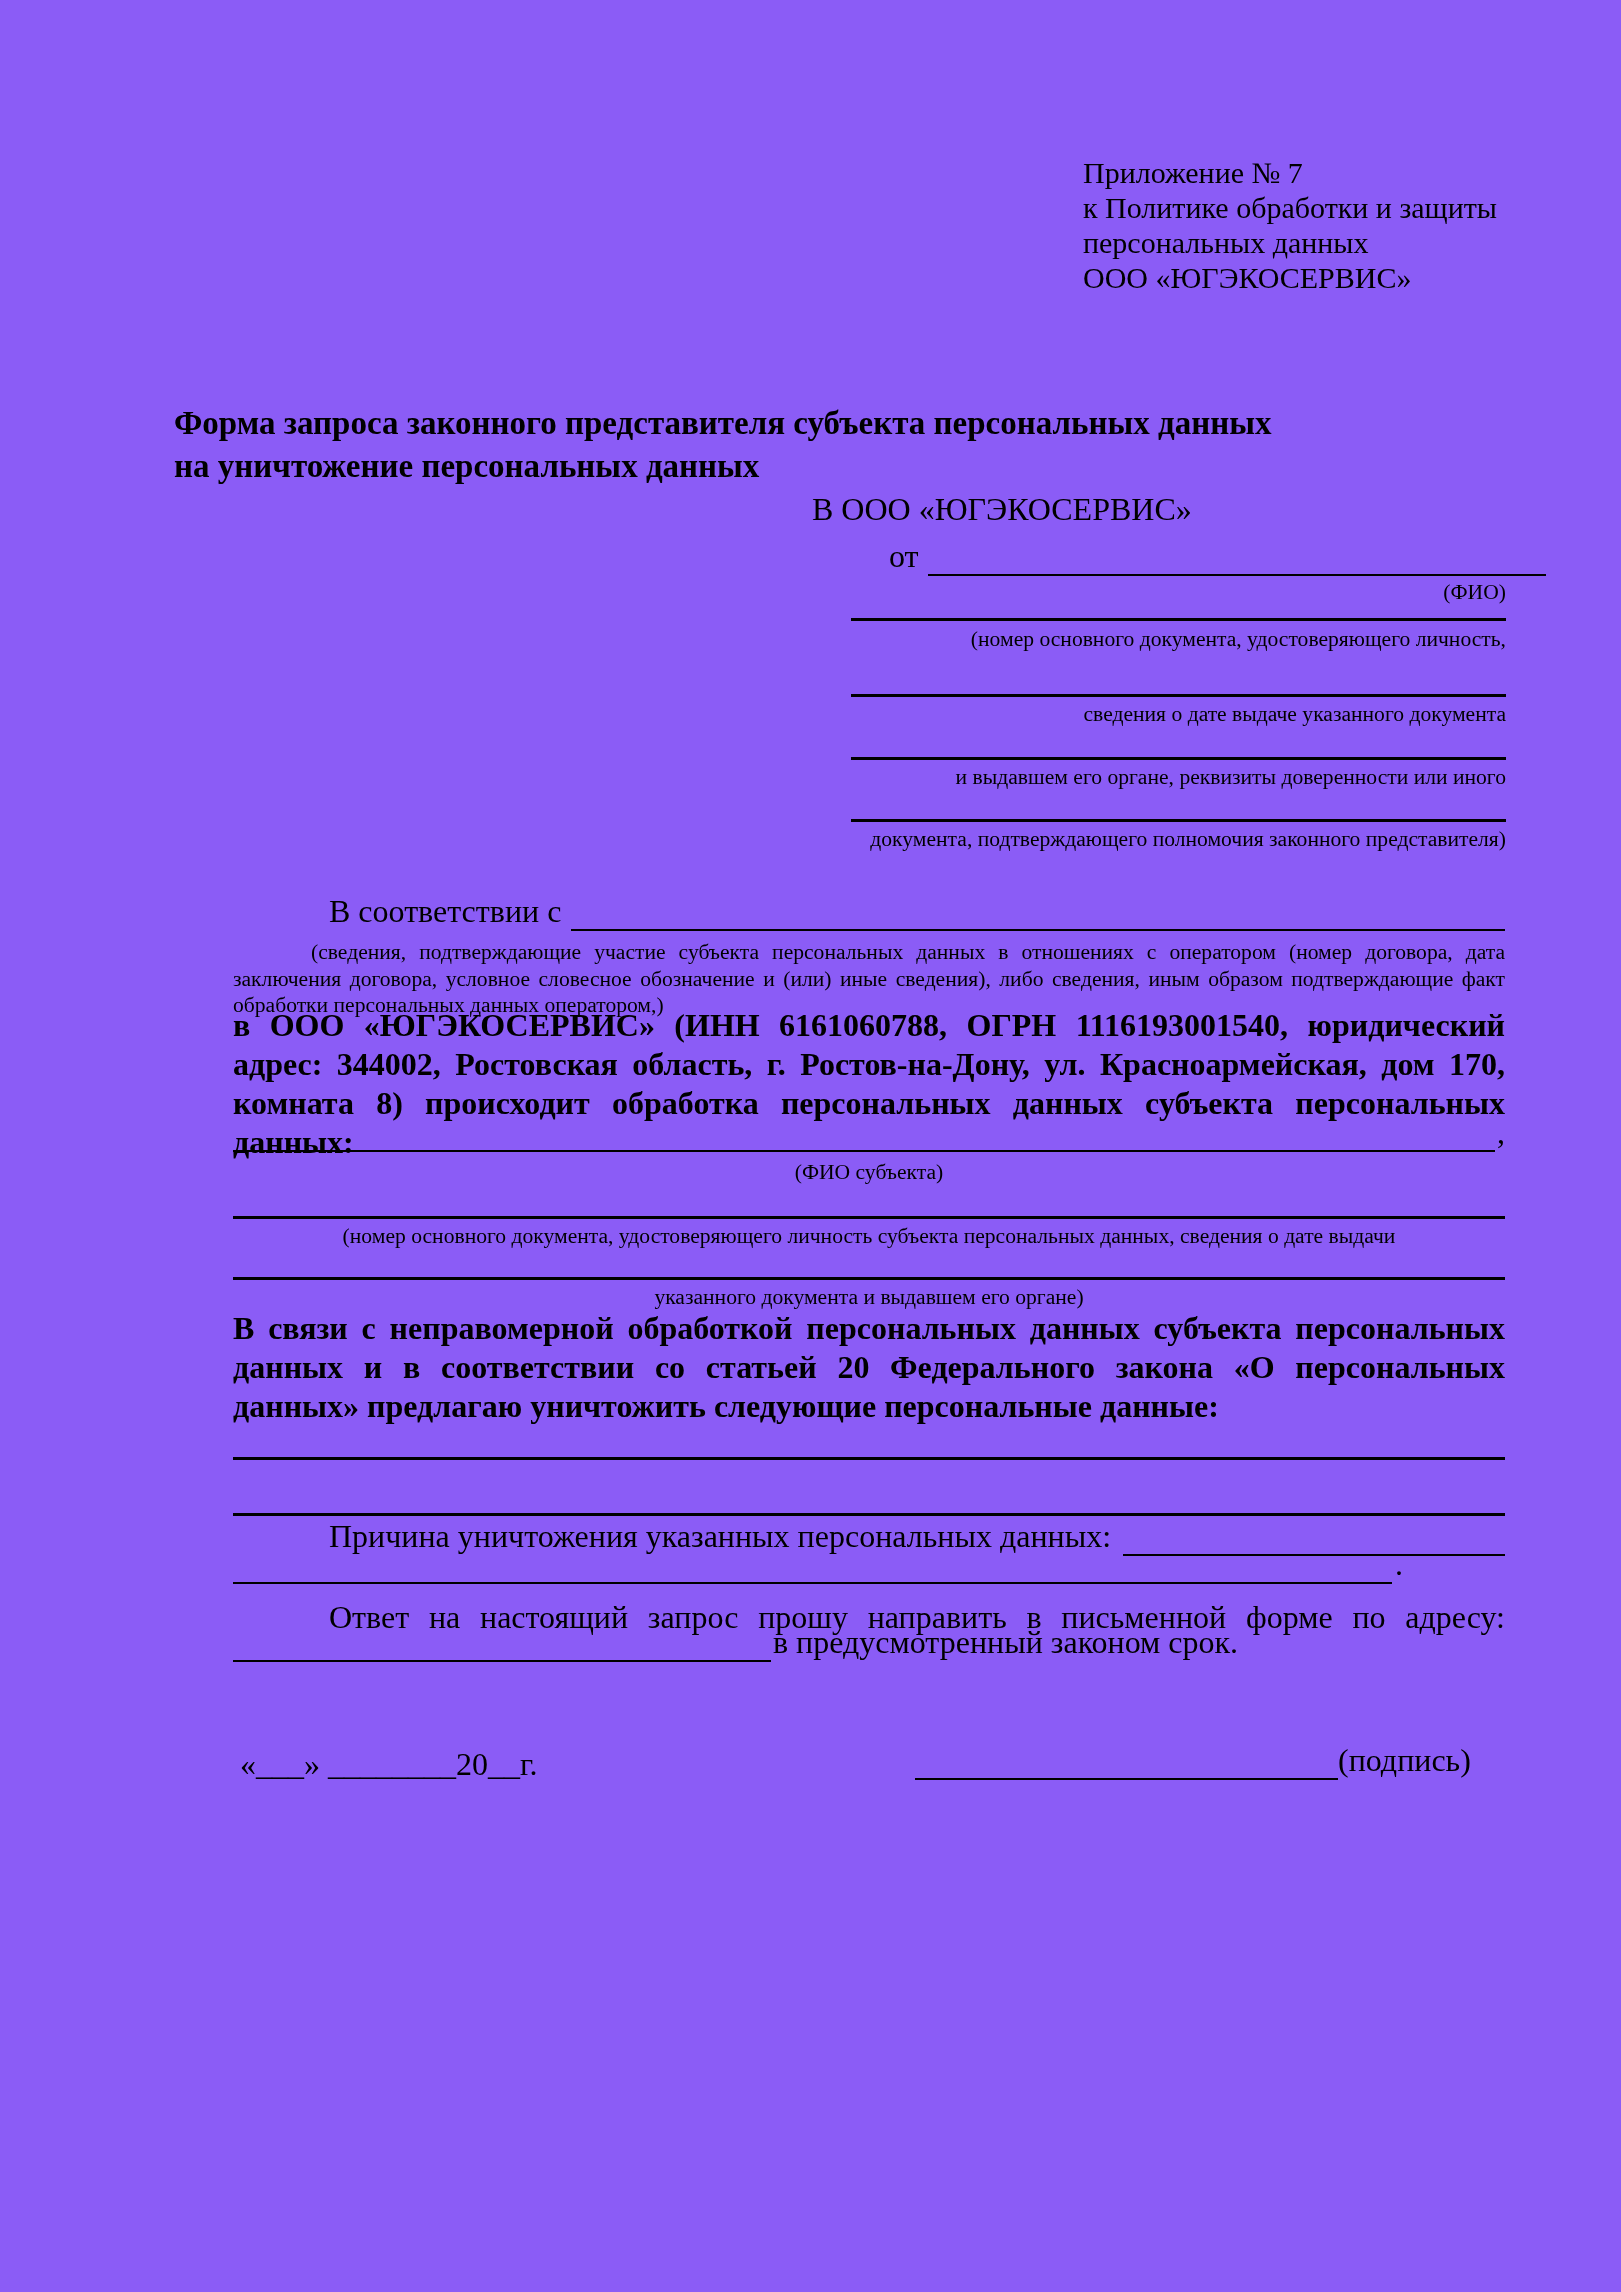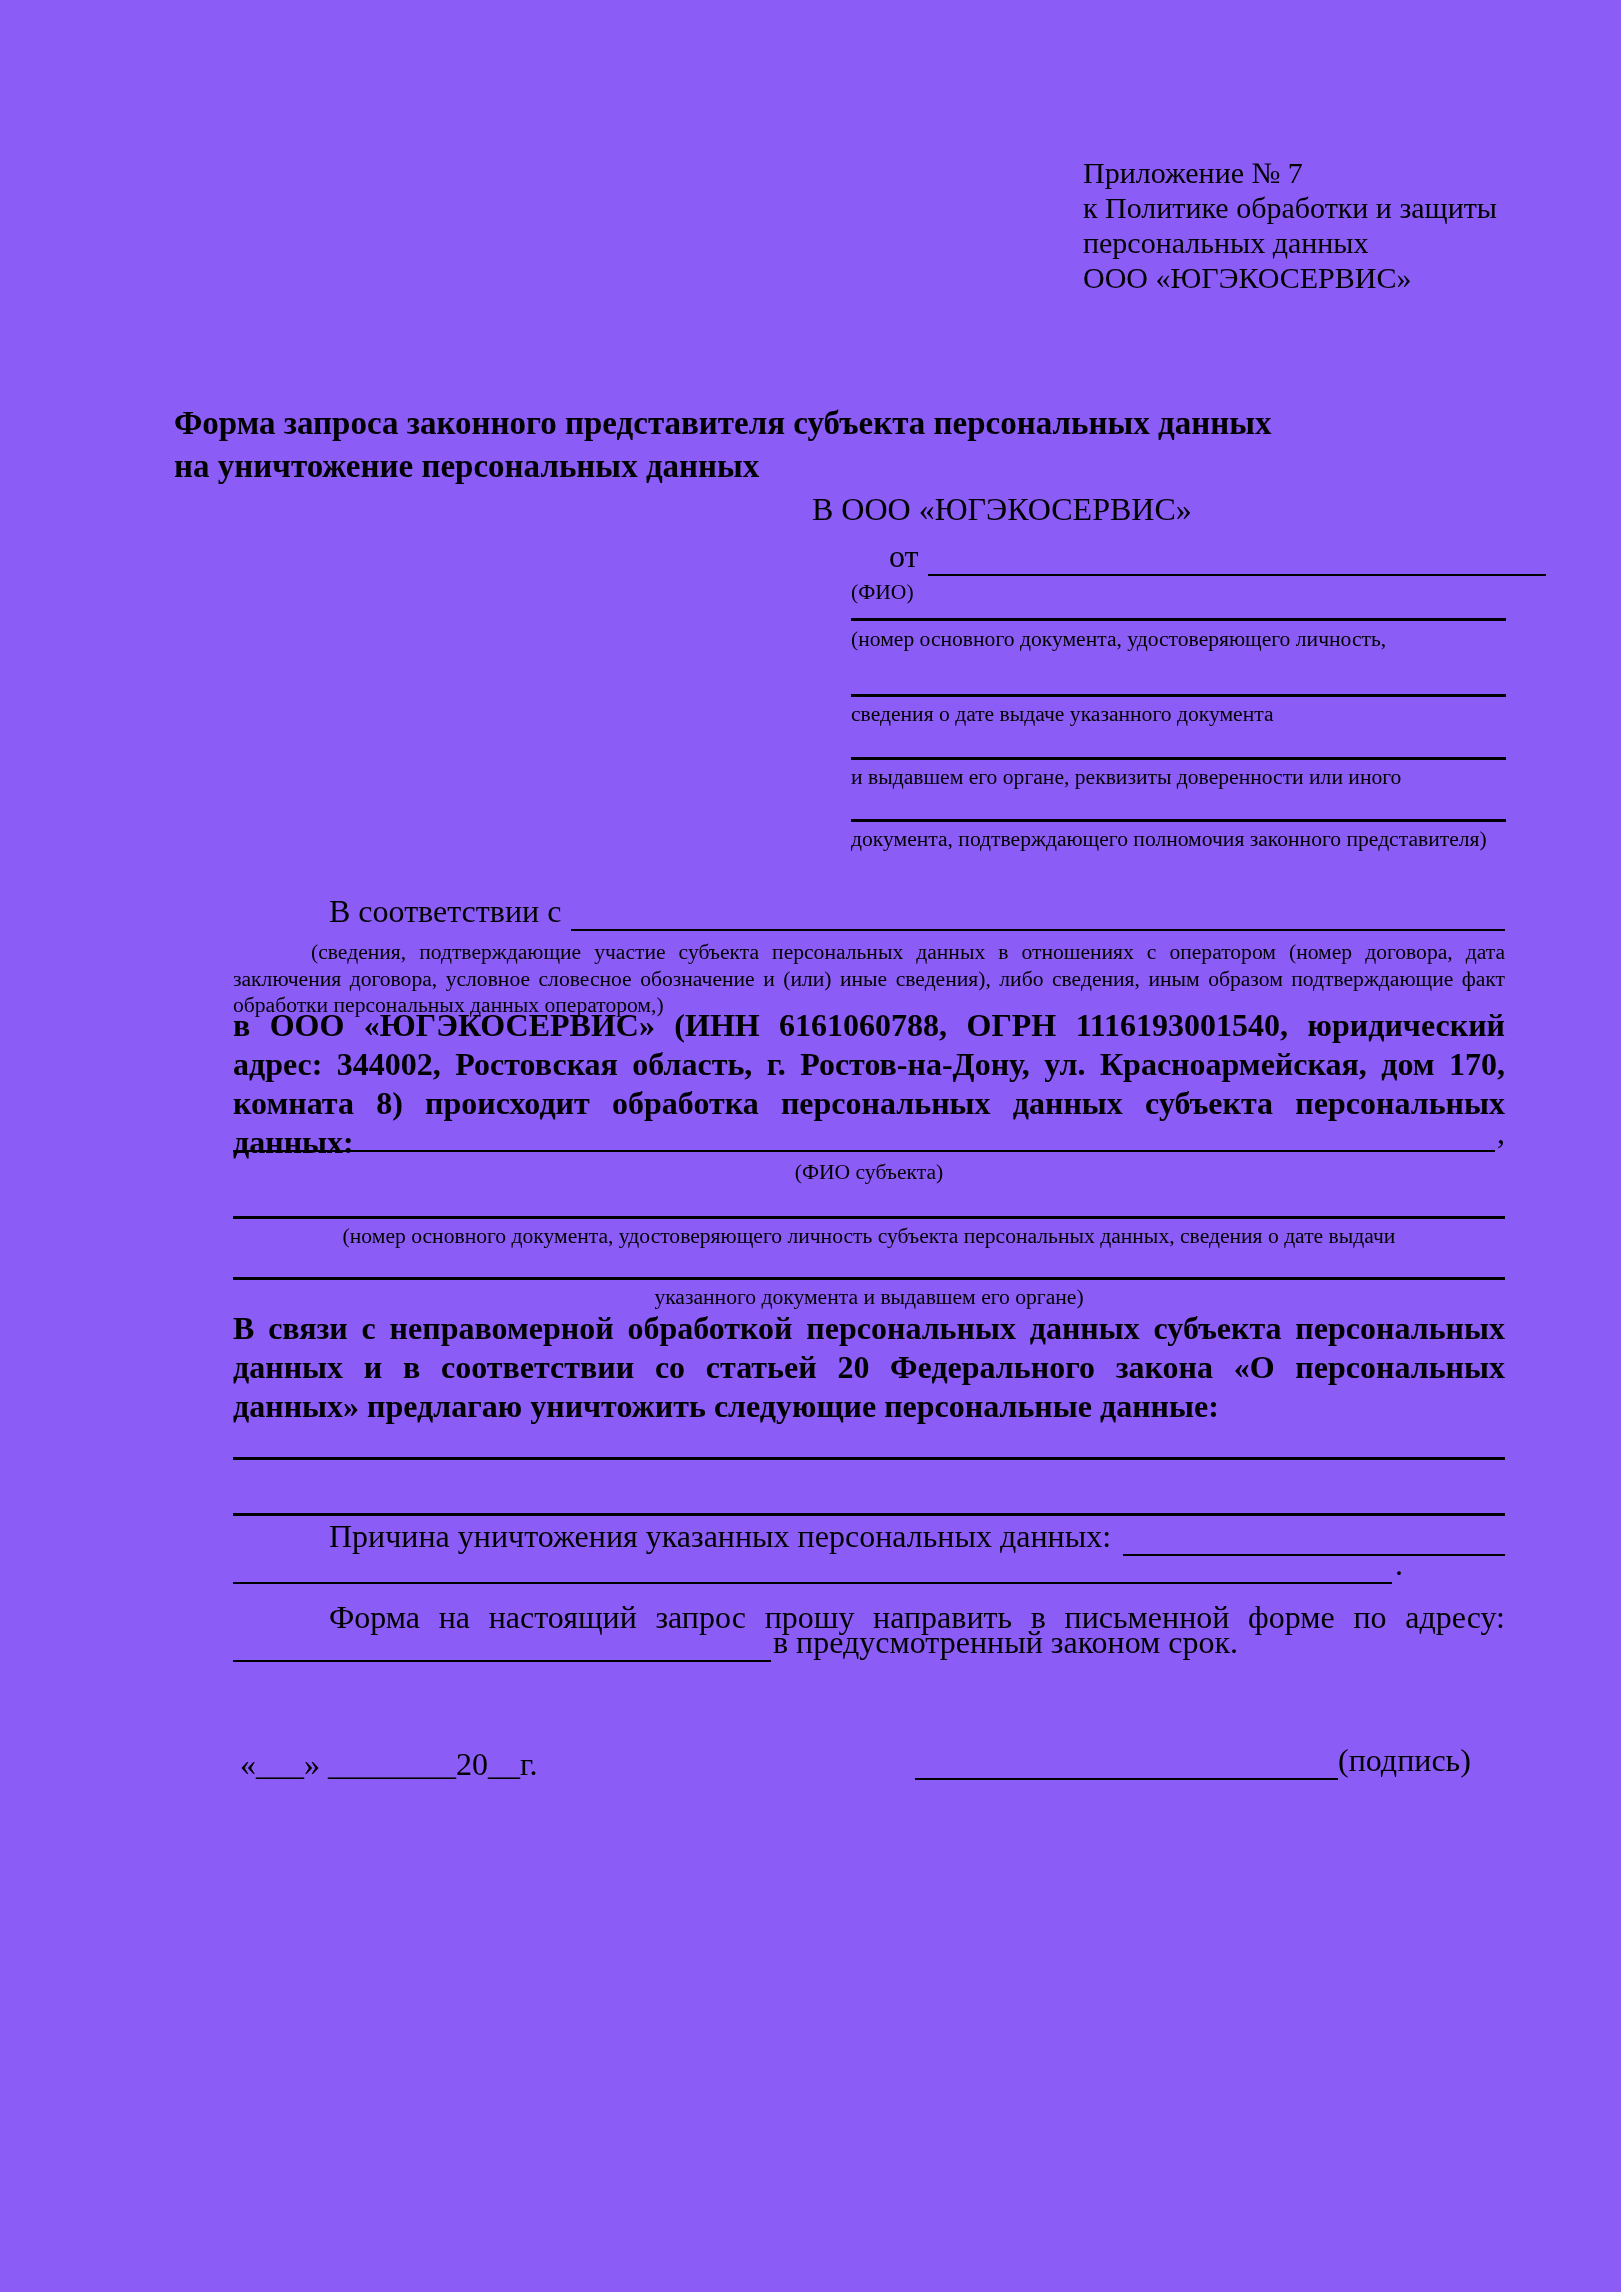--- a/index.html
+++ b/index.html
@@ -31,21 +31,21 @@
   .caption  { font-size: 21.6px; line-height: 25.5px; }
 
   .to-line   { left: 812px; top: 490px; }
   .from-row  { left: 849px; top: 537px; width: 657px; height: 39px;
                display: flex; align-items: flex-end; margin-left: 40px; }
   .from-row .lbl { padding-right: 9.8px; }
   .fill { flex: 1 1 auto; border-bottom: 2.9px solid #000; }
 
   .col-caption {
     left: 851px; width: 655px;
-    text-align: left; white-space: nowrap; overflow: visible;
+    text-align: right; white-space: nowrap; overflow: visible;
   }
   .rule {
     height: 2.9px; background: #000;
   }
   .full-rule { left: 233px; width: 1272px; }
   .col-rule  { left: 851px; width: 655px; }
 
   .accordance-row { left: 233px; top: 892px; width: 1272px; height: 39px;
                     display: flex; align-items: flex-end; }
   .accordance-row .lbl { padding-left: 96px; padding-right: 9.8px; white-space: nowrap; }
@@ -152,21 +152,21 @@
   <div class="abs reason-row body-text">
     <span class="lbl">Причина уничтожения указанных персональных данных:</span>
     <span class="fill"></span>
   </div>
 
   <div class="abs period-row body-text">
     <span class="fixed-fill"></span>
     <span class="tail">.</span>
   </div>
 
-  <div class="abs answer-line body-text">Форма на настоящий запрос прошу направить в письменной форме по адресу:</div>
+  <div class="abs answer-line body-text">Ответ на настоящий запрос прошу направить в письменной форме по адресу:</div>
 
   <div class="abs tail-row body-text">
     <span class="fixed-fill"></span>
     <span class="tail">в предусмотренный законом срок.</span>
   </div>
 
   <div class="abs date-line body-text">«___» ________20__г.</div>
 
   <div class="abs sign-row body-text">
     <span class="fixed-fill"></span>

